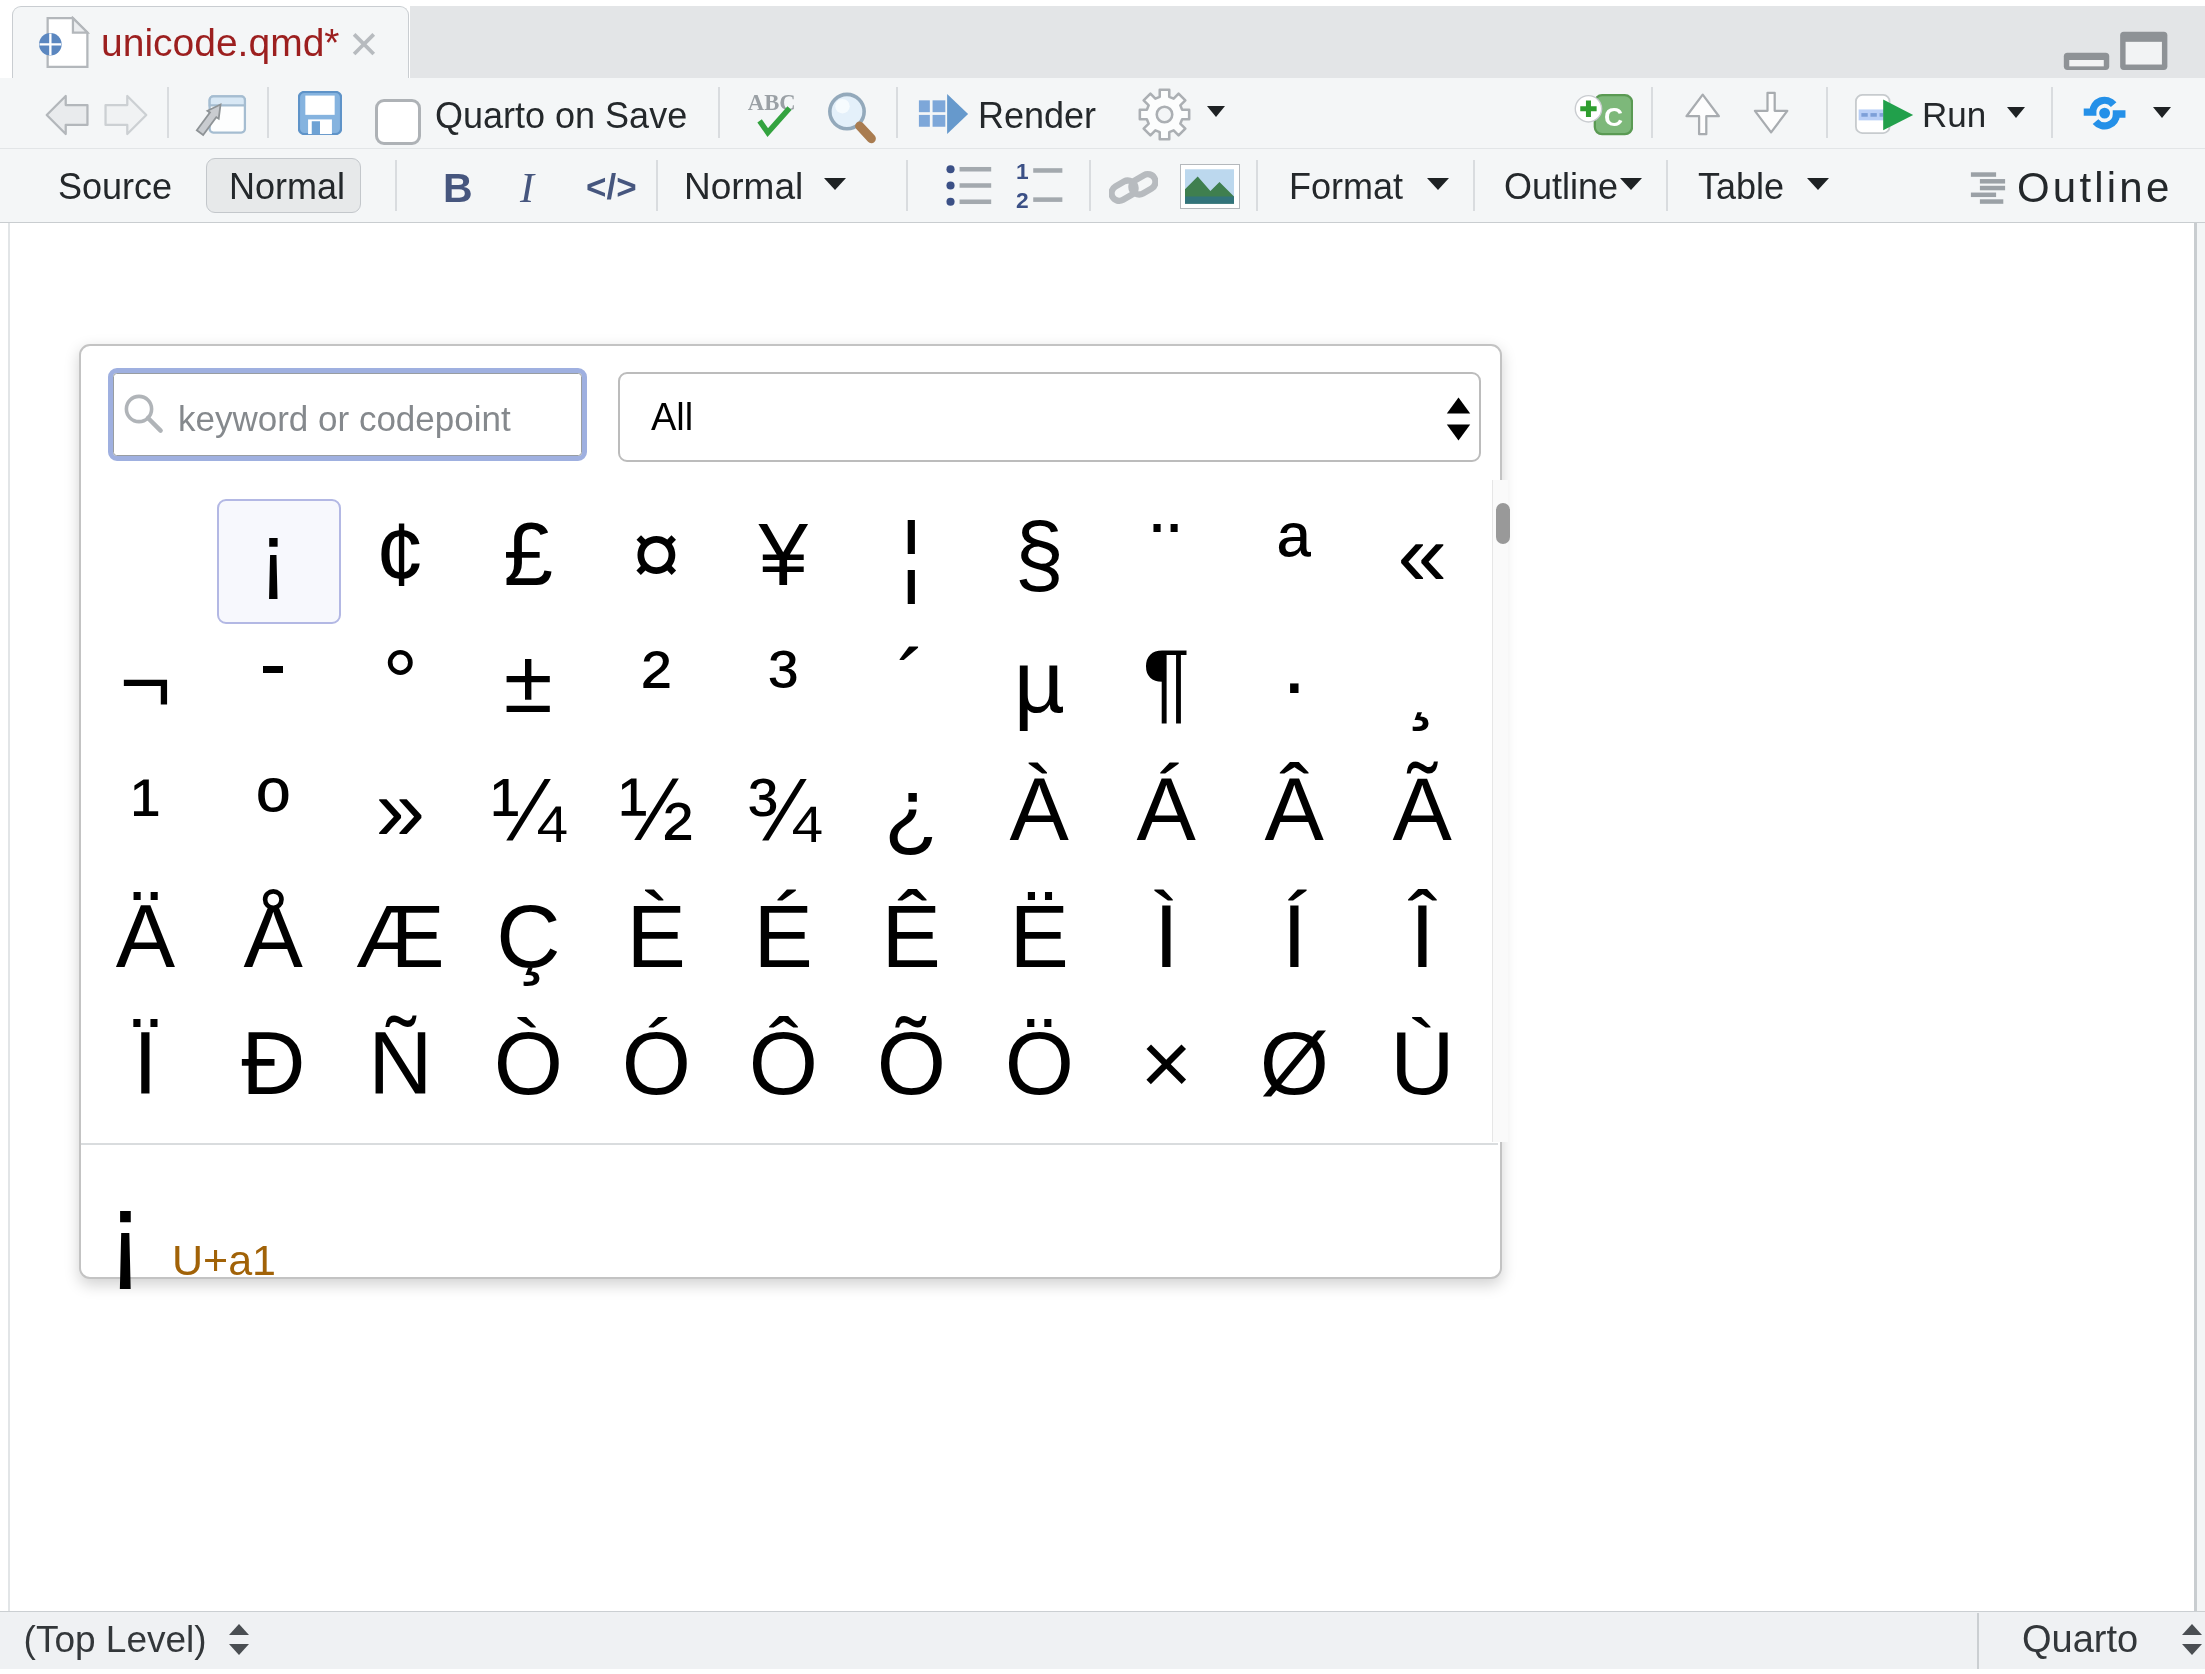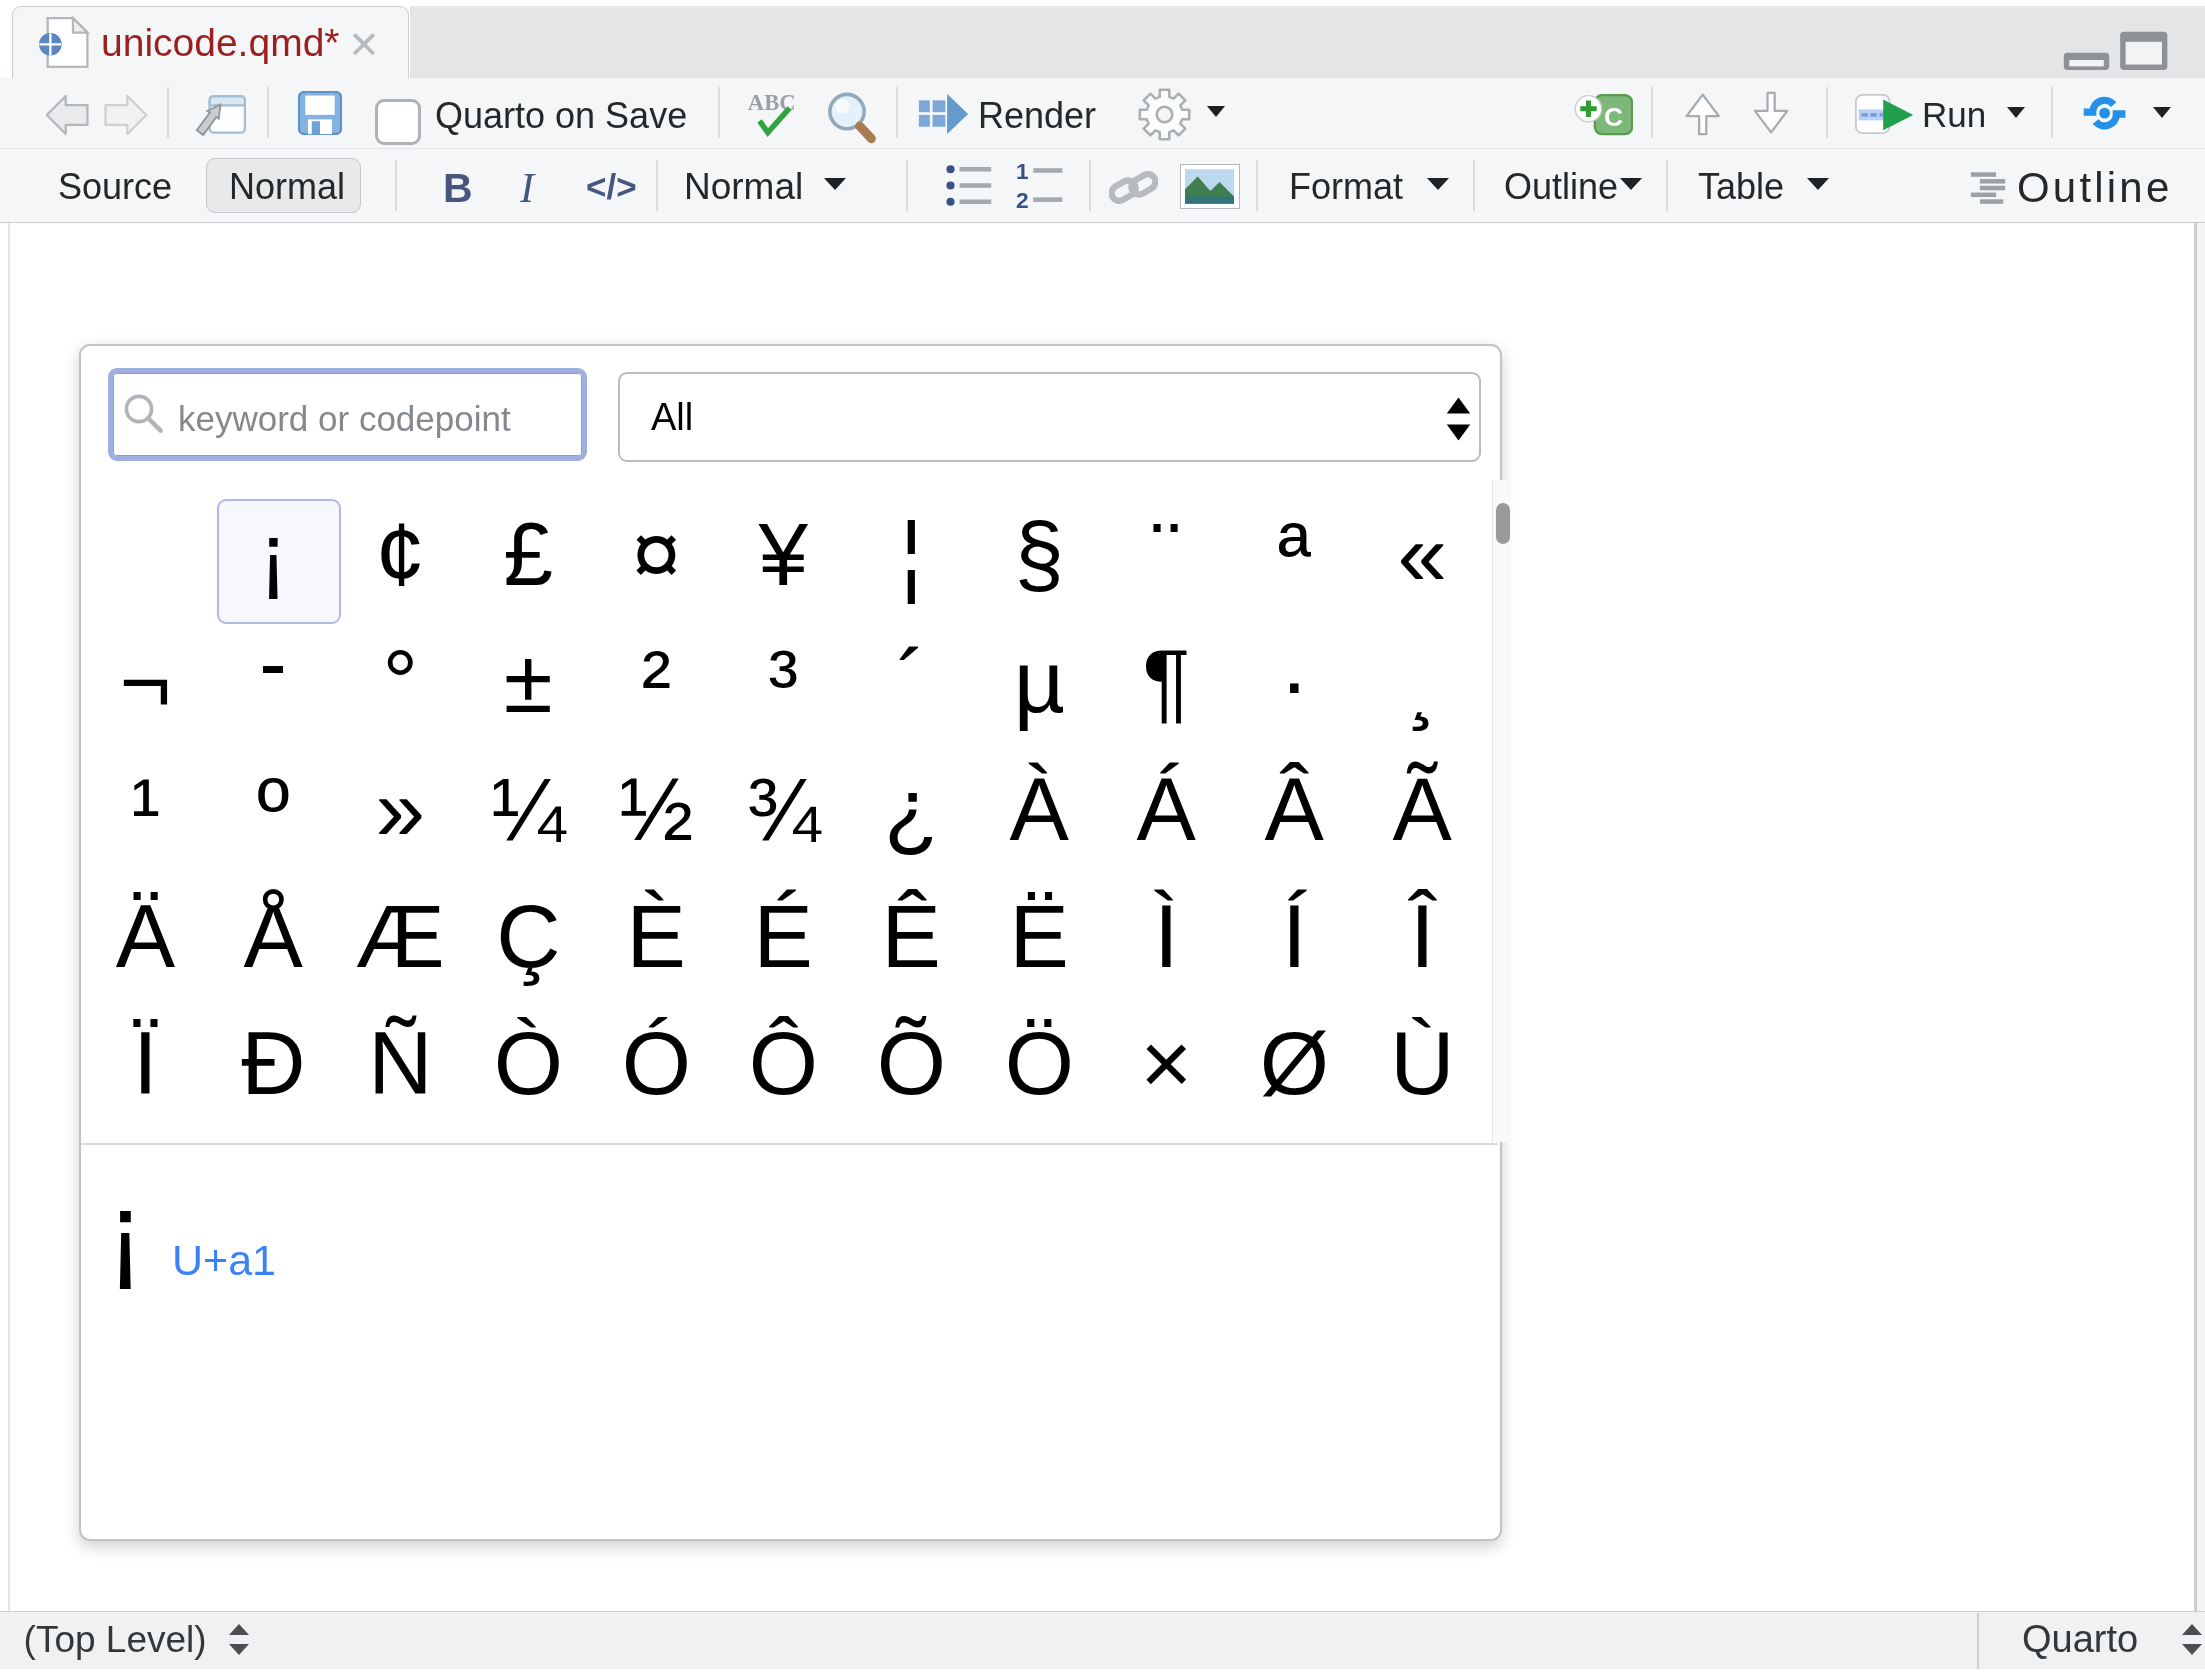--- a/index.html
+++ b/index.html
@@ -21,38 +21,38 @@
 #content{left:0;top:223px;width:2206px;height:1388px;background:#fff;}
 #content .lb{position:absolute;left:8.2px;top:0;width:1.8px;height:1388px;background:#e2e5e7;}
 #content .rb{position:absolute;left:2194px;top:0;width:2.7px;height:1388px;background:#c9cdd0;}
 #content .rs{position:absolute;left:2197px;top:0;width:9px;height:1388px;background:#f3f5f6;}
 
 #status{left:0;top:1611px;width:2206px;height:58px;background:#eff1f3;border-top:1.8px solid #cbcfd2;box-sizing:border-box;}
 .updown{display:inline-block;position:relative;width:20px;height:36px;}
 .updown:before{content:"";position:absolute;left:0;top:1.8px;width:0;height:0;border-left:10px solid transparent;border-right:10px solid transparent;border-bottom:11.8px solid #4a4e52;}
 .updown:after{content:"";position:absolute;left:0;bottom:2.7px;width:0;height:0;border-left:10px solid transparent;border-right:10px solid transparent;border-top:11.8px solid #4a4e52;}
 
-#dlg{left:79px;top:344px;width:1423px;height:1197px;background:#fff;border:2.7px solid #c3c3c3;border-radius:11px;box-shadow:0 5.5px 14.5px rgba(0,0,0,.18);box-sizing:border-box;}
+#dlg{left:79px;top:344px;width:1423px;height:935px;background:#fff;border:2.7px solid #c3c3c3;border-radius:11px;box-shadow:0 5.5px 14.5px rgba(0,0,0,.18);box-sizing:border-box;}
 #searchwrap{left:27px;top:22px;width:479px;height:93px;border:5.5px solid #9fb0e0;border-radius:9px;box-sizing:border-box;background:#fff;}
 #searchinner{position:absolute;left:0;top:0;right:0;bottom:0;border:1.8px solid #989da1;border-radius:3.6px;}
 #ph{position:absolute;left:97px;top:53px;font-size:35px;color:#85898d;}
 #allsel{left:537px;top:25.5px;width:863px;height:90px;border:2.7px solid #bcbcbc;border-radius:9px;box-sizing:border-box;background:#fff;}
 #allsel .txt{position:absolute;left:31px;top:22px;font-size:38px;color:#000;}
 
 #grid{left:1.8px;top:134px;width:1407px;height:662px;overflow:hidden;}
 .cell{position:absolute;width:127px;height:127px;display:flex;align-items:center;justify-content:center;font-size:89px;color:#000;}
 .cell span{position:relative;top:-8.2px;}
 #selcell{position:absolute;width:124px;height:125px;background:#f7f8fd;border:2.7px solid #b3b8e4;border-radius:9px;box-sizing:border-box;}
 #sbtrack{position:absolute;left:1411px;top:134px;width:14.5px;height:662px;background:#fafafa;border-left:0.9px solid #e6e6e6;}
 #sbthumb{position:absolute;left:1415px;top:157px;width:13.6px;height:41px;background:#999;border-radius:7.3px;}
 #gridline{position:absolute;left:0px;top:797px;width:1417px;height:1.8px;background:#d9dcde;}
 
 #pvglyph{left:25.5px;top:821px;font-size:113px;color:#000;}
 #pvname{left:91px;top:836px;font-size:45px;color:#141414;}
-#pvcode{left:91px;top:890px;font-size:43px;color:#3b82f6;}
+#pvcode{left:91px;top:890px;font-size:43px;color:#a16207;}
 svg{display:block;}
 </style>
 </head>
 <body>
 <div id="tabgray" class="abs"></div>
 <div id="tab" class="abs"></div>
 <div id="tabicon" class="abs" style="left:35px;top:15.5px;">
 <svg width="56" height="53" viewBox="0 0 62 58">
 <path d="M14 2 H42 L58 18 V56 H14 Z" fill="#fff" stroke="#b3b7bb" stroke-width="2.5"></path>
 <path d="M42 2 L42 18 L58 18 Z" fill="#eceef0" stroke="#b3b7bb" stroke-width="2.5"></path>

